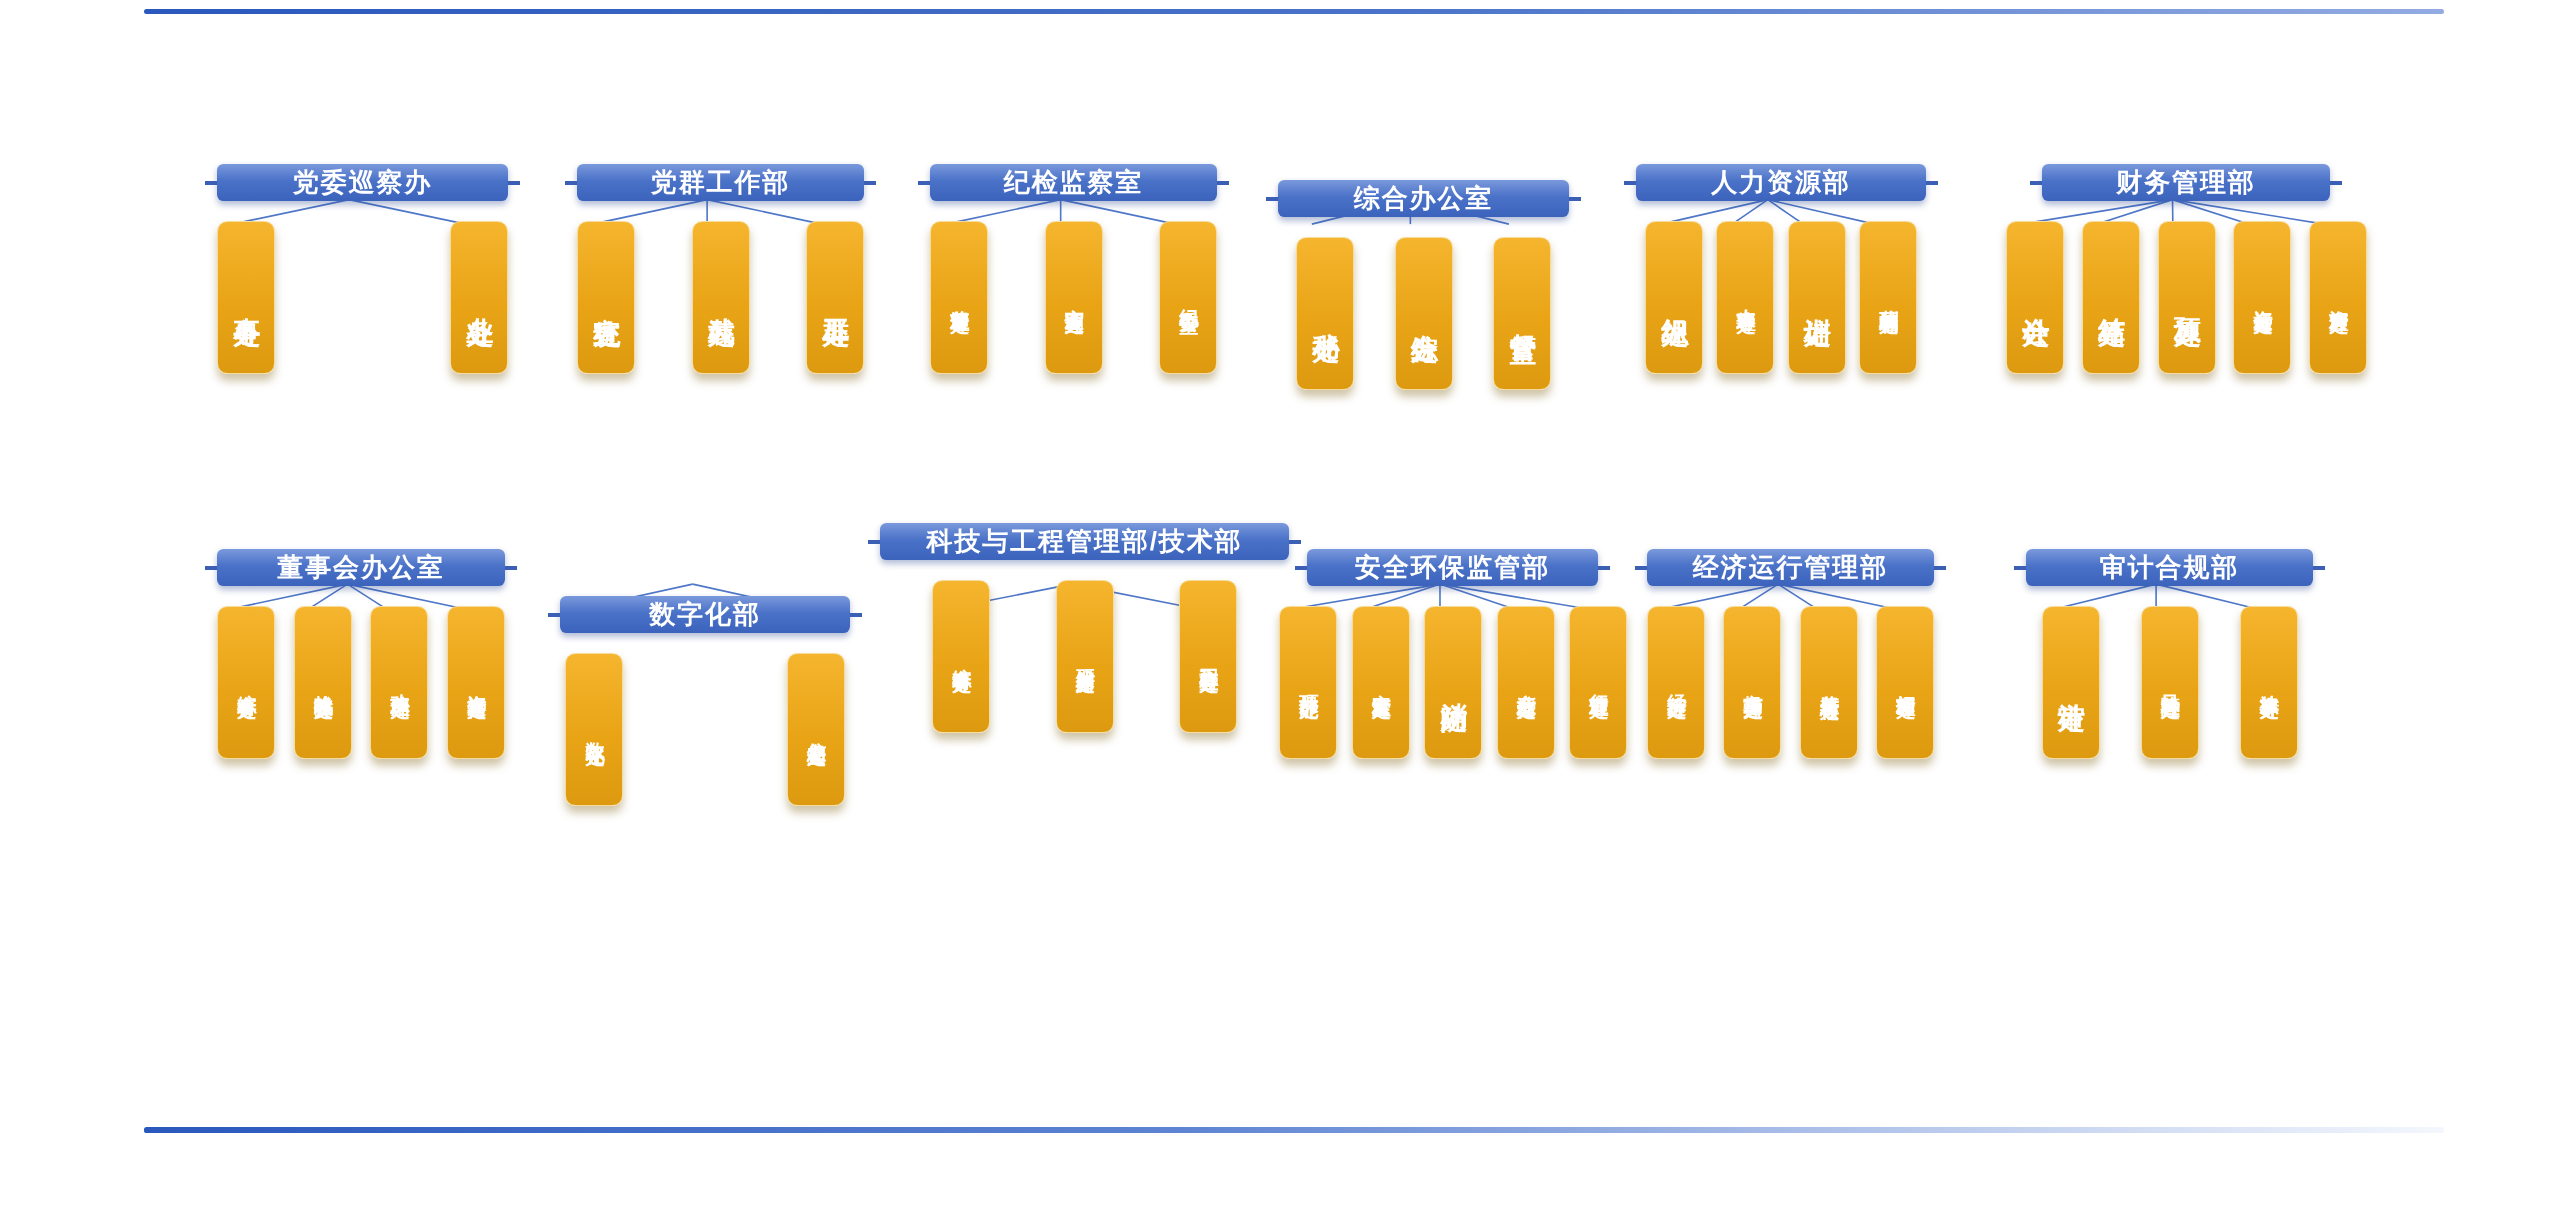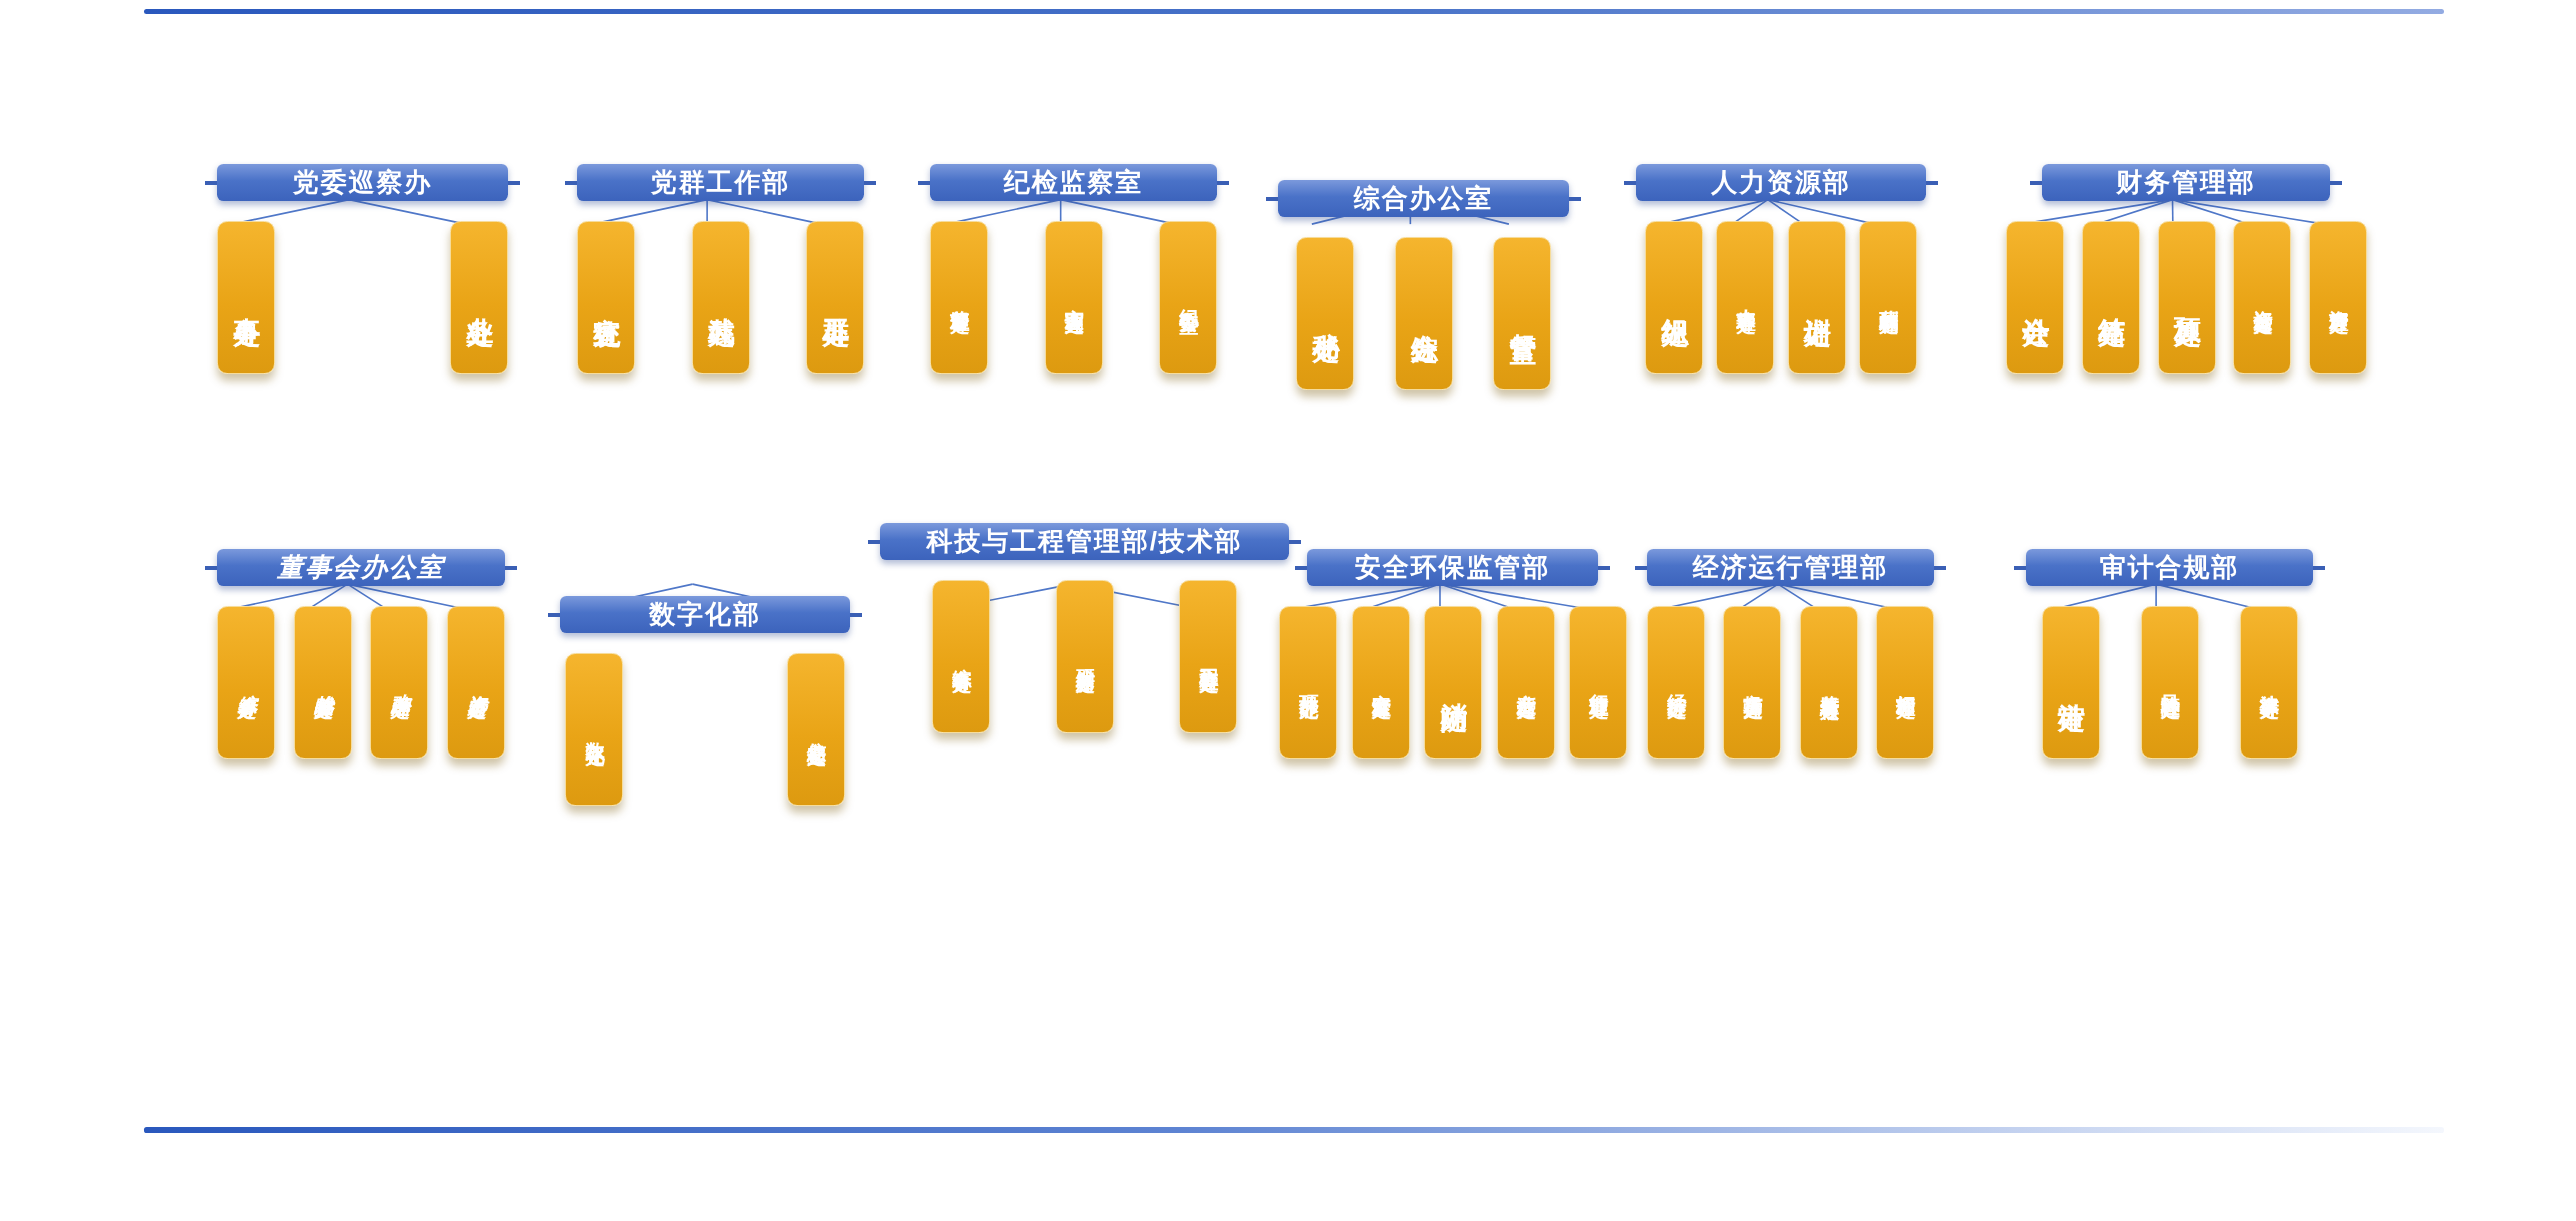--- a/index.html
+++ b/index.html
@@ -194,21 +194,21 @@
         </div>
       <div class="child">
           <div class="txt sm">资金运营处</div>
         </div>
       <div class="child">
           <div class="txt sm">资产管理处</div>
         </div>
     </div>
   </div>
 
-  <div class="group" style="left:204px;top:549px;width:288px;font-style:italic;">
+  <div class="group" style="left:204px;top:549px;width:288px;">
     <div class="g-header">
       <span>董事会办公室</span>
     </div>
     <div class="children">
       <div class="child">
           <div class="txt sm">综合事务处</div>
         </div>
       <div class="child">
           <div class="txt sm">战略投资处</div>
         </div>

